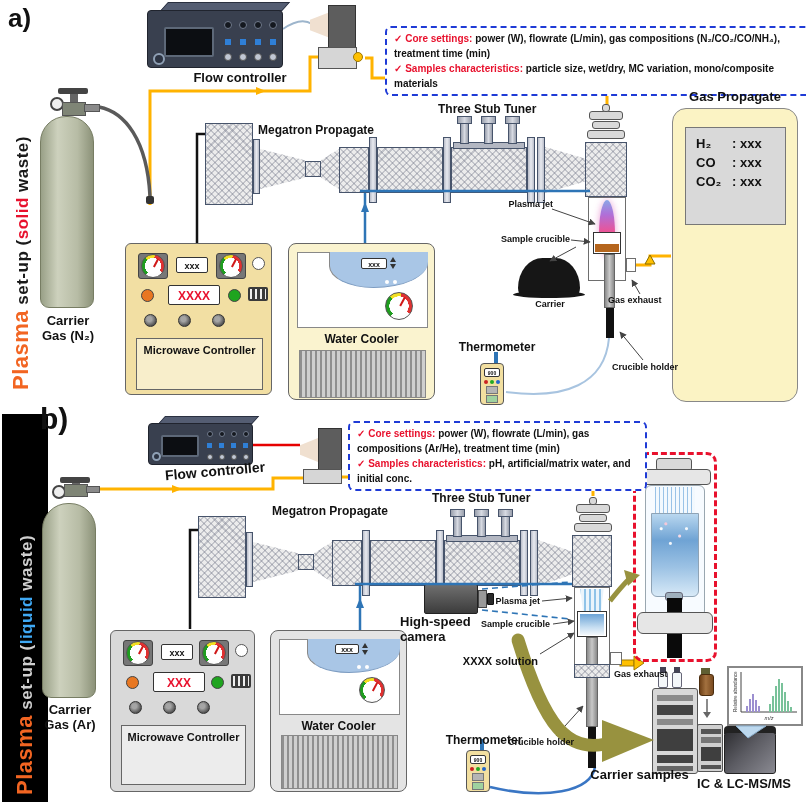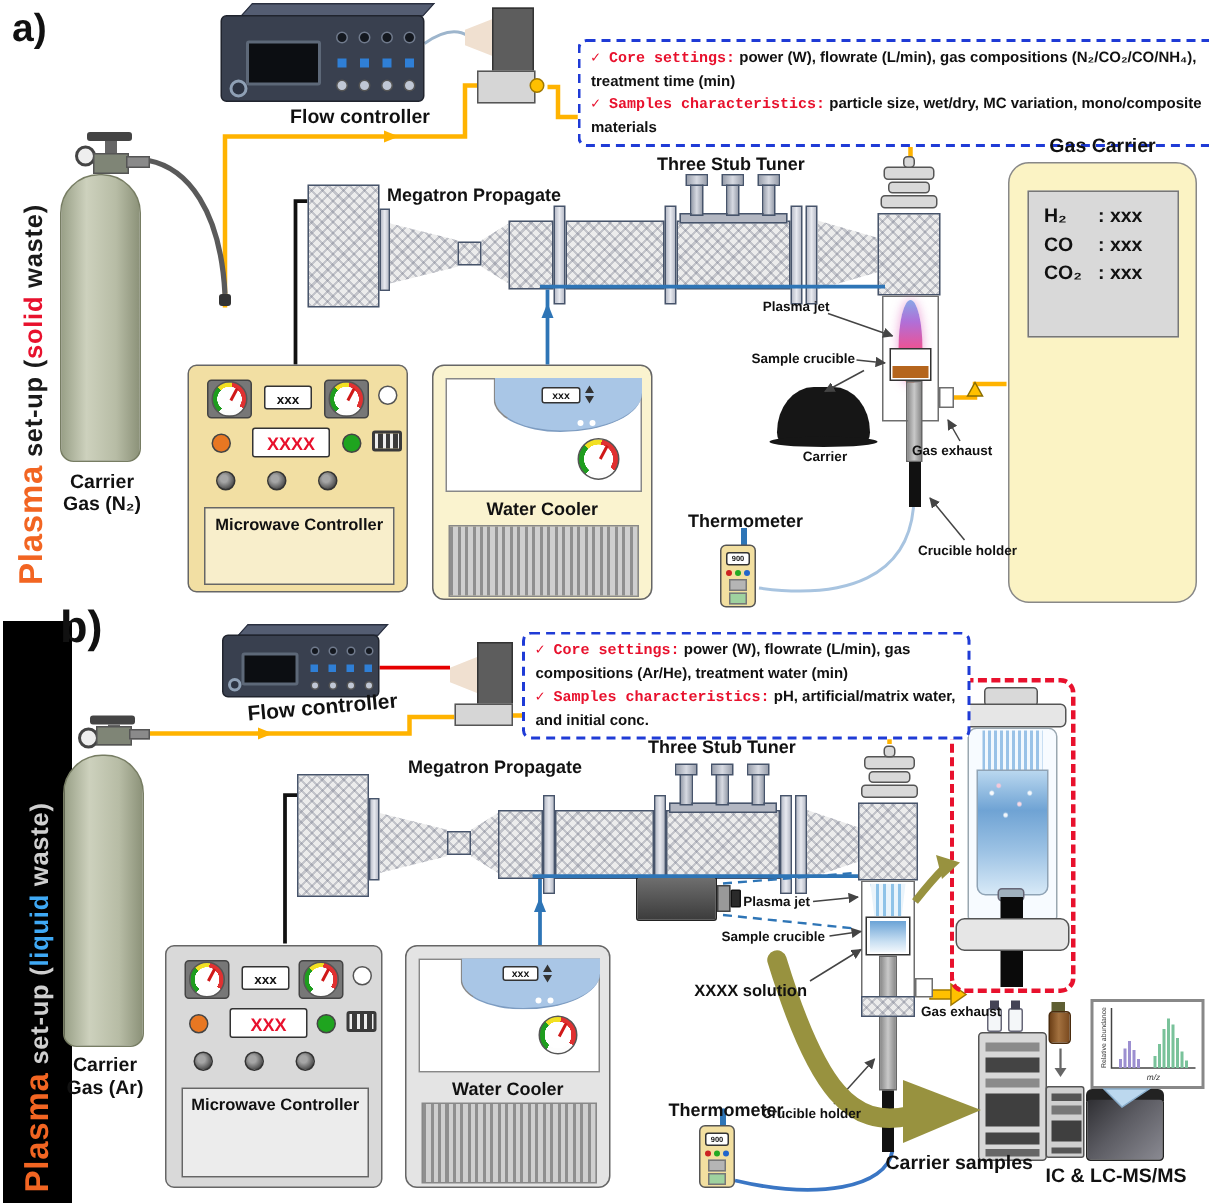--- a/index.html
+++ b/index.html
@@ -26,21 +26,21 @@
   .disp{background:#fff;border:1.5px solid #333;font-weight:700;text-align:center;color:#111;border-radius:2px;}
   .knob{border-radius:50%;background:radial-gradient(circle at 40% 38%,#a5a5a5 25%,#4c4c4c 75%);border:1px solid #333;}
   .btn{border-radius:50%;border:1.5px solid #444;}
   .dip{background:repeating-linear-gradient(90deg,#eee 0 2px,#3a3a3a 2px 5px);border:2px solid #3a3a3a;border-radius:2px;}
   .grille{background:repeating-linear-gradient(90deg,#8f8f8f 0 2px,#cfcfcf 2px 5px);border:1px solid #888;}
   .cyl{background:linear-gradient(90deg,#99a087,#cdd1bd 32%,#b7bca5 70%,#8c9279);border:1px solid #777d63;border-radius:26px 26px 9px 9px;}
   .fcbody{background:#39404f;border:1px solid #20242e;border-radius:4px;}
   .fctop{background:#545d72;transform:skewX(-42deg);transform-origin:bottom left;border:1px solid #2a3040;}
   .vtitle{position:absolute;white-space:nowrap;transform:rotate(-90deg);transform-origin:0 0;font-weight:800;letter-spacing:.5px;z-index:45;}
   .setbox{border:2px dashed #1f3bd6;border-radius:6px;background:#fff;font-size:10px;font-weight:700;color:#111;padding:3px 7px;line-height:1.5;z-index:20;position:absolute;}
-  .red{color:#e8112d;font-family:Liberation Mono, monospace;}
+  .red{color:#e8112d;}
   .tube-wall{background:#fff;border:1.5px solid #6e6e6e;}
   .dotsheen{background:
     radial-gradient(circle at 20% 30%,rgba(255,255,255,.95) 0 1px,transparent 2px),
     radial-gradient(circle at 60% 45%,rgba(255,220,230,.95) 0 1px,transparent 2px),
     radial-gradient(circle at 40% 60%,rgba(255,255,255,.9) 0 1px,transparent 2px),
     radial-gradient(circle at 75% 30%,rgba(255,255,255,.9) 0 1px,transparent 2px),
     radial-gradient(circle at 30% 20%,rgba(255,200,215,.9) 0 1px,transparent 2px);}
 </style>
 </head>
 <body>
@@ -153,21 +153,21 @@
 <div class="A comp tube-wall" style="left:626px;top:258px;width:10px;height:14px;"></div>
 <div class="A comp" style="left:599px;top:200px;width:16px;height:56px;border-radius:50% 50% 46% 46%/58% 58% 42% 42%;background:linear-gradient(180deg,#8aa6e6 0%,#b06fd8 26%,#e8559a 55%,#f0617c 78%,#f59a7a 100%);box-shadow:0 0 7px rgba(225,110,190,.65);"></div>
 <div class="A comp" style="left:593px;top:232px;width:28px;height:22px;background:#fff;border:1.5px solid #333;"></div>
 <div class="A comp" style="left:595px;top:244px;width:24px;height:8px;background:#b5651d;"></div>
 <div class="A comp" style="left:604px;top:254px;width:11px;height:54px;background:linear-gradient(90deg,#8a8a8a,#c9c9c9,#8a8a8a);border:1px solid #666;"></div>
 <div class="A comp" style="left:606px;top:308px;width:8px;height:30px;background:#111;"></div>
 
 <div class="A comp" style="left:518px;top:258px;width:62px;height:38px;background:#161616;border-radius:50% 50% 6px 6px/100% 100% 10px 10px;"></div>
 <div class="A comp" style="left:513px;top:291px;width:72px;height:7px;background:#161616;border-radius:50%;"></div>
 
-<div class="lbl" style="left:672px;top:90px;width:126px;text-align:center;font-size:13px;">Gas Carrier</div>
+<div class="lbl" style="left:672px;top:90px;width:126px;text-align:center;font-size:13px;">Gas Propagate</div>
 <div class="A comp" style="left:672px;top:108px;width:126px;height:294px;background:#fbf3c4;border:1.5px solid #888;border-radius:14px;">
   <div class="A" style="left:12px;top:18px;width:101px;height:98px;background:#d9d9d9;border:1.5px solid #777;">
     <div style="padding:8px 0 0 10px;font-weight:700;font-size:13px;color:#111;">
       <div style="display:flex;height:19px;">
             <span style="width:36px;">H₂</span>
             <span>: xxx</span>
           </div>
       <div style="display:flex;height:19px;">
             <span style="width:36px;">CO</span>
             <span>: xxx</span>
@@ -237,21 +237,21 @@
 <div class="lbl" style="left:608px;top:295px;width:62px;font-size:9px;">Gas exhaust</div>
 <div class="lbl" style="left:612px;top:362px;width:82px;font-size:9px;">Crucible holder</div>
 
 <div class="A" style="left:2px;top:414px;width:46px;height:388px;background:#000;z-index:5;"></div>
 <div class="lbl" style="left:40px;top:402px;font-size:30px;z-index:6;">b)</div>
 <div class="vtitle" style="left:12px;top:795px;">
   <span style="font-size:22px;color:#F26522;">Plasma</span><span style="font-size:17px;color:#cfcfcf;"> set-up (</span><span style="font-size:17px;color:#3FA9F5;">liquid</span><span style="font-size:17px;color:#cfcfcf;"> waste)</span>
 </div>
 
 <div class="setbox" style="left:348px;top:421px;width:281px;">
-  <span class="red">✓ Core settings:</span><span> power (W), flowrate (L/min), gas compositions (Ar/He), treatment water (min)</span><br>
+  <span class="red">✓ Core settings:</span><span> power (W), flowrate (L/min), gas compositions (Ar/He), treatment time (min)</span><br>
   <span class="red">✓ Samples characteristics:</span><span> pH, artificial/matrix water, and initial conc.</span>
 </div>
 
 <div class="A comp fctop" style="left:158px;top:416px;width:94px;height:8px;"></div>
 <div class="A comp fcbody" style="left:148px;top:423px;width:105px;height:42px;">
   <div class="A" style="left:12px;top:11px;width:38px;height:22px;background:#0c0e12;border:2px solid #5d6878;border-radius:2px;"></div>
   <div class="A" style="left:3px;top:28px;width:9px;height:9px;border-radius:50%;border:2px solid #8fa0b5;background:#2c3342;"></div>
   <div class="A" style="left:58px;top:7px;width:6px;height:6px;border-radius:50%;background:#14181f;border:1px solid #707a8c;"></div>
   <div class="A" style="left:70px;top:7px;width:6px;height:6px;border-radius:50%;background:#14181f;border:1px solid #707a8c;"></div>
   <div class="A" style="left:82px;top:7px;width:6px;height:6px;border-radius:50%;background:#14181f;border:1px solid #707a8c;"></div>
@@ -315,20 +315,21 @@
 <div class="A comp" style="left:579px;top:589px;width:26px;height:22px;background:repeating-linear-gradient(90deg,#8fc3e8 0 2px,#eaf4fb 2px 5px);clip-path:polygon(5% 0,95% 0,85% 100%,15% 100%);"></div>
 <div class="A comp" style="left:577px;top:611px;width:30px;height:26px;background:#fff;border:1.5px solid #333;"></div>
 <div class="A comp" style="left:580px;top:614px;width:24px;height:21px;background:linear-gradient(180deg,#6ba3d6,#c8dff2 65%,#f3f8fc);"></div>
 <div class="A comp" style="left:586px;top:637px;width:12px;height:90px;background:linear-gradient(90deg,#8a8a8a,#c9c9c9,#8a8a8a);border:1px solid #666;"></div>
 <div class="A comp hatch" style="left:574px;top:664px;width:36px;height:14px;z-index:12;"></div>
 <div class="A comp" style="left:588px;top:727px;width:8px;height:41px;background:#111;"></div>
 
 <div class="A comp" style="left:424px;top:584px;width:54px;height:30px;background:linear-gradient(#6f6f6f,#3c3c3c);border:1px solid #222;border-radius:2px;"></div>
 <div class="A comp" style="left:478px;top:590px;width:9px;height:18px;background:#999;border:1px solid #444;"></div>
 <div class="A comp" style="left:487px;top:593px;width:7px;height:12px;background:#2a2a2a;border:1px solid #111;border-radius:1px;"></div>
+<div class="lbl" style="left:400px;top:615px;width:115px;font-size:13px;">High-speed camera</div>
 
 <div class="A comp" style="left:633px;top:452px;width:84px;height:210px;border:3px dashed #e8112d;border-radius:10px;"></div>
 <div class="A comp disc" style="left:656px;top:458px;width:36px;height:13px;"></div>
 <div class="A comp" style="left:639px;top:469px;width:72px;height:16px;background:#e6e6e6;border:1px solid #555;border-radius:4px;"></div>
 <div class="A comp" style="left:645px;top:485px;width:60px;height:132px;background:rgba(240,248,255,.55);border:1.5px solid #9aa7b0;border-radius:6px;"></div>
 <div class="A comp" style="left:655px;top:487px;width:40px;height:28px;background:repeating-linear-gradient(90deg,rgba(130,180,225,.8) 0 1.5px,rgba(235,245,252,.4) 1.5px 4px);"></div>
 <div class="A comp" style="left:651px;top:513px;width:48px;height:84px;border:1px solid #8fa3b5;border-radius:0 0 6px 6px;background:linear-gradient(180deg,#b9d7ef,#6fa3d4 32%,#9cc2e4 65%,#d7e9f7);">
   <div class="dotsheen" style="width:100%;height:60%;"></div>
 </div>
 <div class="A comp" style="left:665px;top:592px;width:18px;height:9px;background:#9fb0bd;border:1px solid #667;border-radius:3px;"></div>

